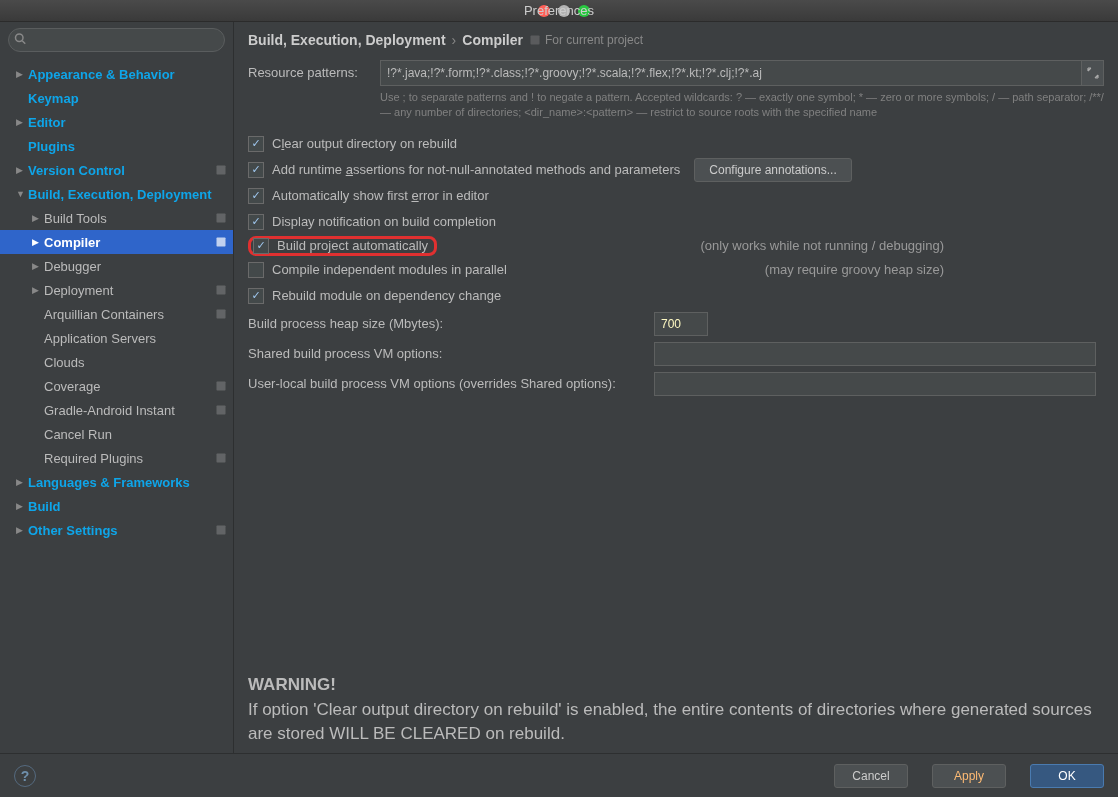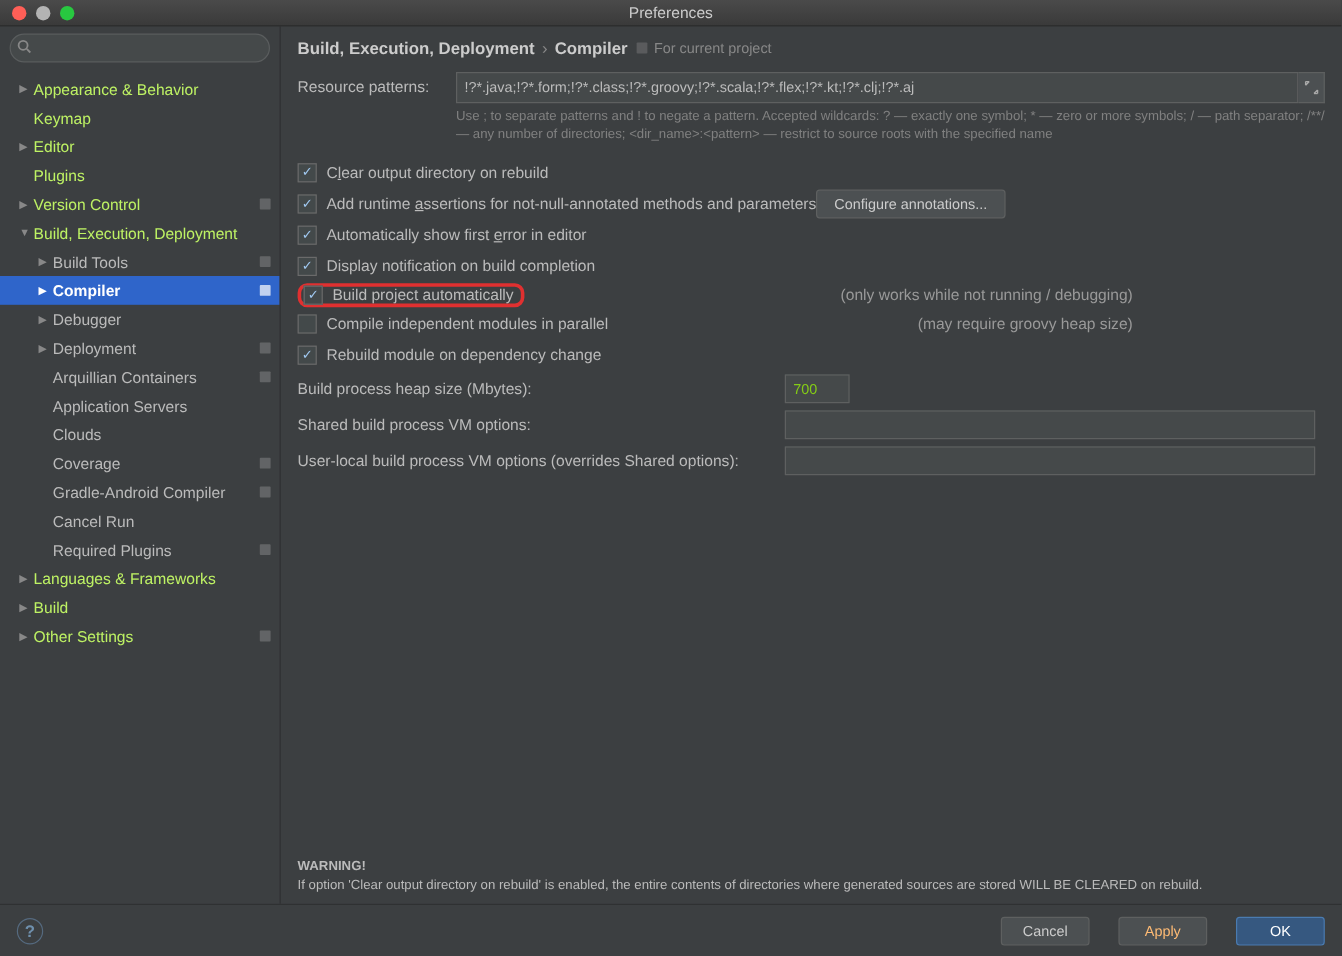--- a/index.html
+++ b/index.html
@@ -1,19 +1,19 @@
 <!DOCTYPE html>
 <html><head>
 <meta charset="utf-8">
 <style>
 * { margin: 0; padding: 0; box-sizing: border-box; font-family: -apple-system, "Helvetica Neue", Arial, sans-serif; }
 body { background: #3c3f41; color: #bbbbbb; font-size: 13px; overflow: hidden; width: 1118px; height: 797px; }
 
 
-.titlebar { height: 22px; background: linear-gradient(#4a4a4a, #3a3a3a); border-bottom: 1px solid #2b2b2b; display: flex; align-items: center; position: relative; }
+.titlebar { height: 22px; background: linear-gradient(#4a4a4a, #3a3a3a); border-bottom: 1px solid #2b2b2b; display: flex; align-items: center; position: relative; justify-content: center; }
 .traffic { display: flex; gap: 8px; padding-left: 10px; }
 .traffic span { width: 12px; height: 12px; border-radius: 50%; display: inline-block; }
 .tl-close { background: #ff5f57; }
 .tl-min  { background: #b3b3b3; }
 .tl-max  { background: #28c840; }
 .title   { position: absolute; left: 50%; transform: translateX(-50%); font-size: 13px; color: #cccccc; }
 
 
 .main { display: flex; height: 731px; }
 .sidebar { width: 234px; background: #3c3f41; border-right: 1px solid #2d2f30; display: flex; flex-direction: column; }
@@ -21,21 +21,21 @@
 .search { width: 100%; height: 24px; background: #45494a; border: 1px solid #5a5d5e; border-radius: 12px; padding: 2px 8px 2px 24px; color: #bbb; font-size: 12px; }
 .search-wrap { position: relative; }
 .search-icon { position: absolute; left: 14px; top: 50%; transform: translateY(-50%); color: #888; font-size: 12px; }
 
 .tree { flex: 1; overflow: auto; padding-top: 4px; }
 .tree-item { display: flex; align-items: center; height: 24px; padding-left: 16px; cursor: default; color: #bbbbbb; white-space: nowrap; }
 .tree-item .arrow { width: 12px; display: inline-block; color: #888; font-size: 9px; }
 .tree-item .arrow.blank { visibility: hidden; }
 .tree-item .lbl { flex: 1; }
 .tree-item .proj { width: 12px; height: 12px; opacity: 0.3; margin-right: 6px; }
-.tree-item.bold .lbl { font-weight: 400; color: #bef264; }
+.tree-item.bold .lbl { font-weight: 700; color: #0ea5e9; }
 .tree-item.selected { background: #2f65ca; color: #ffffff; }
 .tree-item.selected .lbl { color: #fff; font-weight: 600; }
 .tree-item.selected .arrow { color: #fff; }
 .tree-item.selected .proj { opacity: 0.7; }
 .indent-1 { padding-left: 32px; }
 
 
 .content { flex: 1; background: #3c3f41; padding: 10px 14px 6px 14px; display: flex; flex-direction: column; overflow: hidden; }
 .breadcrumb { font-size: 14px; font-weight: 600; color: #cccccc; display: flex; align-items: center; gap: 6px; margin-bottom: 12px; }
 .breadcrumb .sep { color: #888; font-weight: normal; }
@@ -50,28 +50,28 @@
 .chk-row { display: flex; align-items: center; height: 26px; }
 .chk-box { width: 16px; height: 16px; border: 1px solid #6a6a6a; background: #43494a; margin-right: 8px; display: flex; align-items: center; justify-content: center; font-size: 11px; color: #a0c8f0; }
 .chk-box.checked::before { content: "✓"; }
 .chk-label .ul { text-decoration: underline; }
 .side-note { color: #999; margin-left: auto; padding-right: 160px; }
 
 .highlight-box { border: 3px solid #e03030; border-radius: 8px; padding: 1px 6px 1px 2px; display: inline-flex; align-items: center; height: 20px; margin: 1px 0; }
 .highlight-wrap { display: flex; align-items: center; width: 100%; }
 
 .btn { background: #4c5052; border: 1px solid #5e6060; color: #ccc; padding: 4px 14px; border-radius: 3px; font-size: 12px; }
-.config-btn { margin-left: 0; }
-
-.num-input { width: 54px; height: 24px; background: #45494a; border: 1px solid #5e6060; color: #84cc16; padding: 0 6px; font-size: 12px; }
+.config-btn { margin-left: 14px; }
+
+.num-input { width: 54px; height: 24px; background: #45494a; border: 1px solid #5e6060; color: #fef9c3; padding: 0 6px; font-size: 12px; }
 .text-input { width: 442px; height: 24px; background: #45494a; border: 1px solid #5e6060; color: #bbb; padding: 0 6px; font-size: 12px; }
 .flabel { width: 406px; display: inline-block; }
 
 .spacer { flex: 1; }
-.warning { font-size: 11px; color: #bbbbbb; line-height: 1.45; margin-top: 0; }
+.warning { font-size: 17px; color: #bbbbbb; line-height: 1.45; margin-top: 0; }
 .warning .wt { font-weight: 700; }
 
 
 .bottombar { height: 44px; border-top: 1px solid #2d2f30; display: flex; align-items: center; padding: 0 14px; background: #3c3f41; }
 .help-icon { width: 22px; height: 22px; border-radius: 50%; border: 1.5px solid #556a7f; color: #6f90ad; display:flex; align-items:center; justify-content:center; font-size:14px; font-weight:600; }
 .bottombar .right { margin-left: auto; display: flex; gap: 24px; }
 .bottombar .btn { min-width: 74px; }
 .btn.primary { background: #365880; border-color: #4a7bb0; color: #fff; }
 .btn.disabled { color: #fdba74; }
 
@@ -172,21 +172,21 @@
         </div>
         <div class="tree-item indent-1">
           <span class="arrow blank">▶</span>
           <span class="lbl">Coverage</span>
           <span class="proj"><svg width="12" height="12" viewBox="0 0 16 16">
               <rect x="2" y="2" width="12" height="12" rx="1" fill="currentColor"></rect>
             </svg></span>
         </div>
         <div class="tree-item indent-1">
           <span class="arrow blank">▶</span>
-          <span class="lbl">Gradle-Android Compiler</span>
+          <span class="lbl">Gradle-Android Instant</span>
           <span class="proj"><svg width="12" height="12" viewBox="0 0 16 16">
               <rect x="2" y="2" width="12" height="12" rx="1" fill="currentColor"></rect>
             </svg></span>
         </div>
         <div class="tree-item indent-1">
           <span class="arrow blank">▶</span>
           <span class="lbl">Cancel Run</span>
         </div>
         <div class="tree-item indent-1">
           <span class="arrow blank">▶</span>

